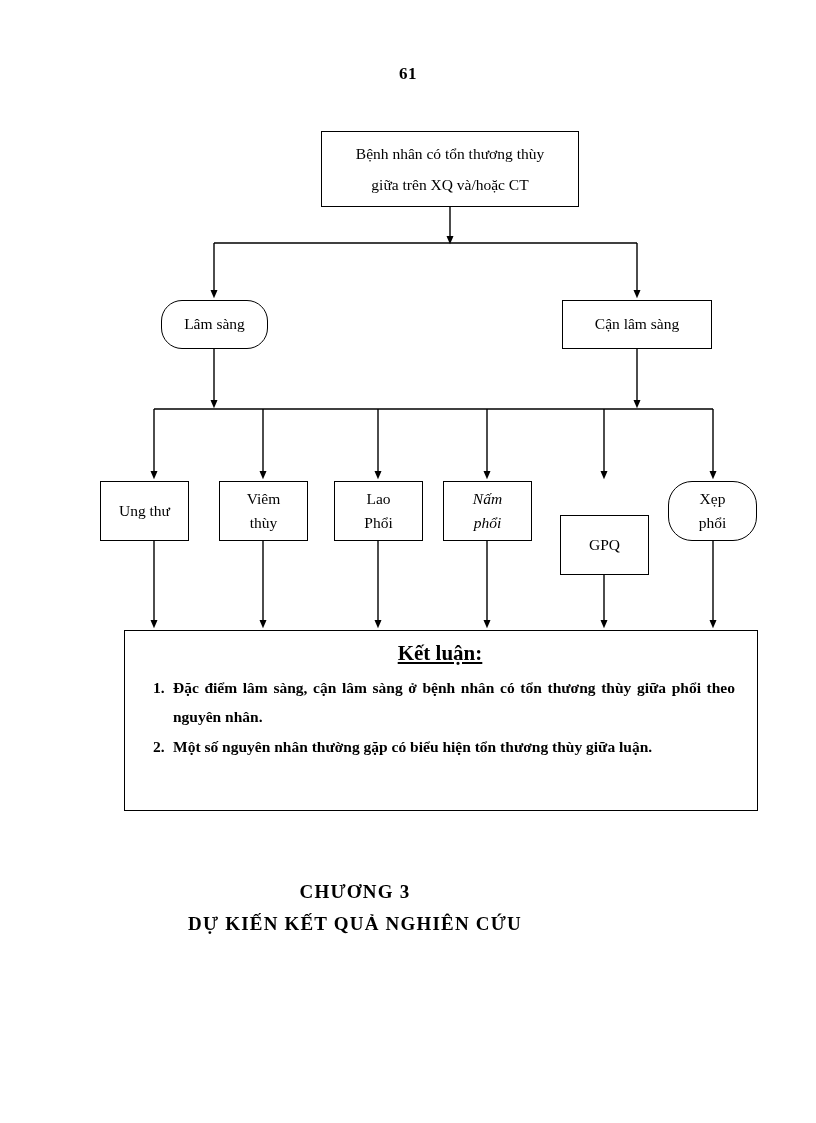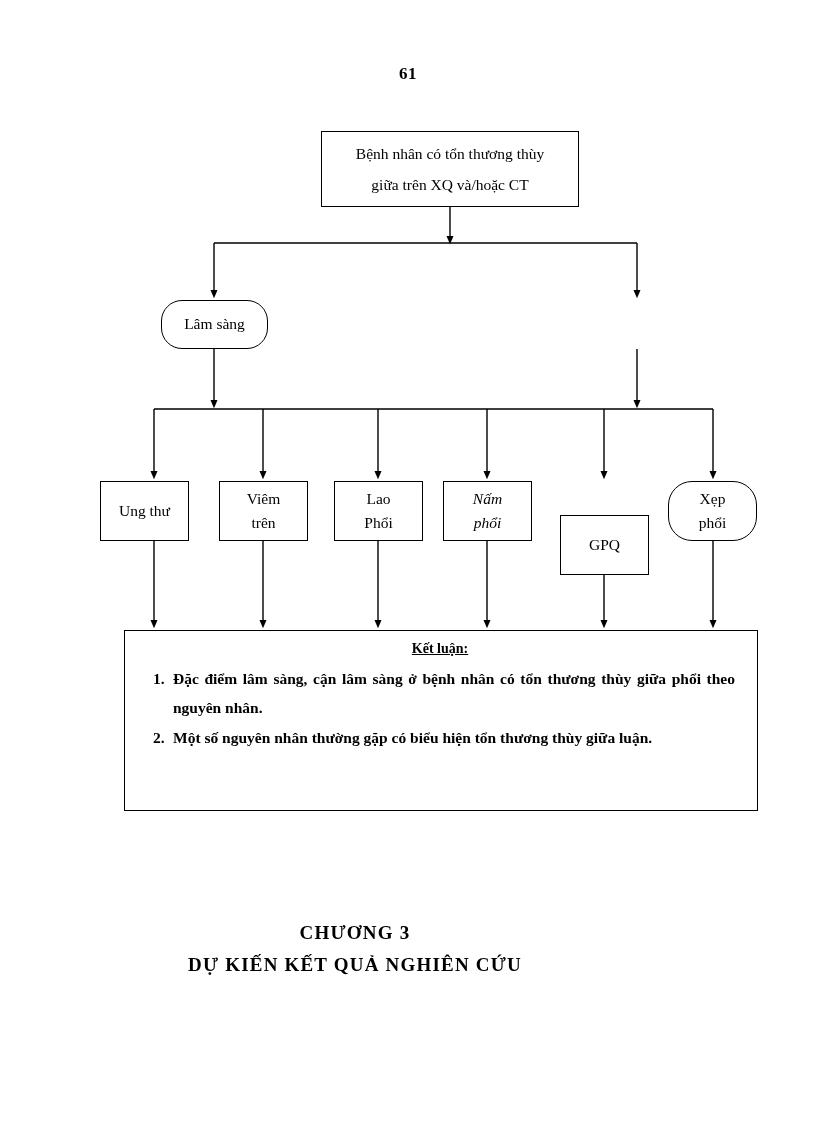--- a/index.html
+++ b/index.html
@@ -116,21 +116,21 @@
     top: 630px;
     width: 634px;
     height: 181px;
     box-sizing: border-box;
     border: 1.4px solid #000000;
     background: #ffffff;
     padding: 10px 22px 10px 20px;
   }
   .conclusion-title {
     text-align: center;
-    font-size: 14px;
+    font-size: 21px;
     font-weight: bold;
     text-decoration: underline;
     margin-bottom: 8px;
   }
   .conclusion-list {
     margin: 0;
     padding: 0;
     list-style: none;
   }
   .conclusion-item {
@@ -151,21 +151,21 @@
   .conclusion-text {
     flex: 1 1 auto;
     text-align: justify;
     text-align-last: left;
   }
 
   
   .chapter-block {
     position: absolute;
     left: 0;
-    top: 922px;
+    top: 881px;
     width: 710px;
     text-align: center;
   }
   .chapter-number {
     font-size: 19px;
     font-weight: bold;
     letter-spacing: 1.2px;
     margin-bottom: 10px;
   }
   .chapter-title {
@@ -218,27 +218,30 @@
     </svg>
 
     <div class="node node-root">
       <span class="node-text">Bệnh nhân có tổn thương thùy
 giữa trên XQ và/hoặc CT</span>
     </div>
 
     <div class="node node-clinical">
       <span class="node-text">Lâm sàng</span>
     </div>
+    <div class="node node-paraclinical">
+      <span class="node-text">Cận lâm sàng</span>
+    </div>
 
     <div class="node leaf leaf-1">
       <span class="node-text">Ung thư</span>
     </div>
     <div class="node leaf leaf-2">
       <span class="node-text">Viêm
-trên</span>
+thùy</span>
     </div>
     <div class="node leaf leaf-3">
       <span class="node-text">Lao
 Phổi</span>
     </div>
     <div class="node leaf leaf-4">
       <span class="node-text">Nấm
 phổi</span>
     </div>
     <div class="node leaf leaf-5">

